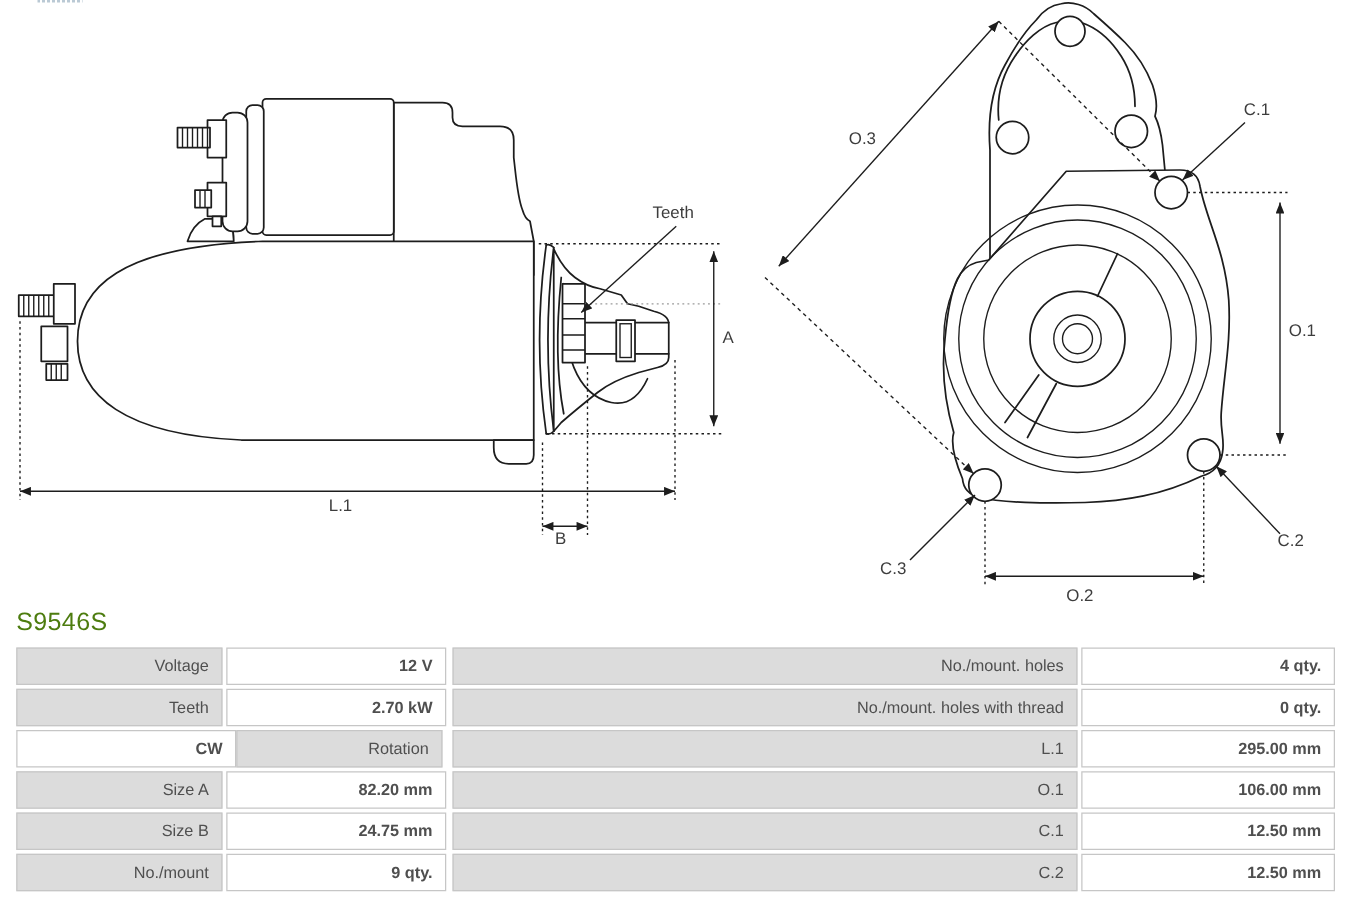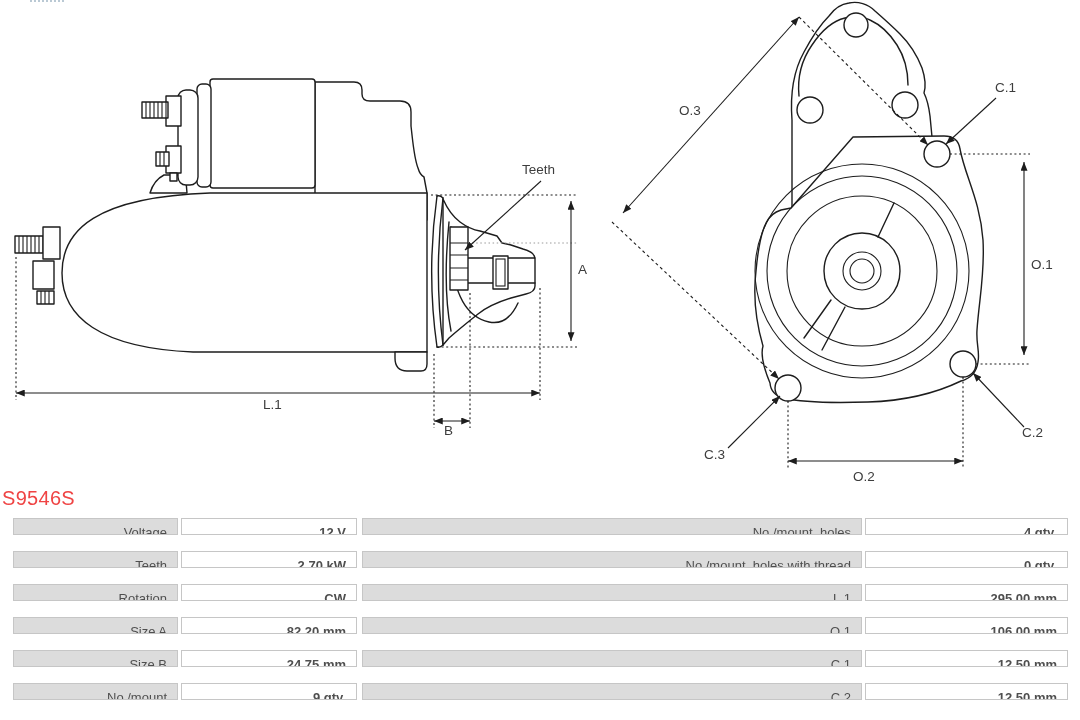--- a/index.html
+++ b/index.html
@@ -5,29 +5,29 @@
   html,body{margin:0;padding:0;background:#ffffff;}
   body{width:1080px;height:720px;position:relative;overflow:hidden;
        font-family:"Liberation Sans",sans-serif;-webkit-font-smoothing:antialiased;}
 
   .top-artifact{position:absolute;left:30px;top:0;width:36px;height:2px;
     background:repeating-linear-gradient(90deg,#a3b7c6 0 2px,rgba(255,255,255,0) 2px 4px);
     opacity:.75;}
 
   .drawing{position:absolute;left:0;top:0;width:1080px;height:492px;}
 
-  .part-number{position:absolute;left:2px;top:487px;font-size:20px;line-height:22px;
-    color:#ef4444;letter-spacing:.3px;}
+  .part-number{position:absolute;left:13px;top:487px;font-size:20px;line-height:22px;
+    color:#4d7c0f;letter-spacing:.3px;}
 
   .spec-tables{position:absolute;left:0;top:518px;width:1080px;}
   .spec-table{position:absolute;top:0;}
   .spec-table.left{left:13px;width:344px;}
   .spec-table.right{left:362px;width:706px;}
   .spec-row{display:flex;margin-bottom:3px;height:30px;}
-  .cell{box-sizing:border-box;border:1px solid #c6c6c6;height:17px;line-height:28px;
+  .cell{box-sizing:border-box;border:1px solid #c6c6c6;height:30px;line-height:28px;
         font-size:13px;color:#4f4f4f;text-align:right;padding-right:10px;overflow:hidden;}
   .cell.label{background:#dcdcdc;}
   .cell.value{background:#ffffff;font-weight:bold;}
   .spec-table.left .cell.label{width:165px;margin-right:3px;}
   .spec-table.left .cell.value{width:176px;}
   .spec-table.right .cell.label{width:500px;margin-right:3px;}
   .spec-table.right .cell.value{width:203px;}
 
   svg .oln{fill:#ffffff;stroke:#1d1d1d;stroke-width:1.4;stroke-linejoin:round;}
   svg .ln{fill:none;stroke:#1d1d1d;stroke-width:1.4;stroke-linejoin:round;stroke-linecap:round;}
@@ -194,22 +194,22 @@
   <div class="spec-table left">
     <div class="spec-row">
       <div class="cell label">Voltage</div>
       <div class="cell value">12 V</div>
     </div>
     <div class="spec-row">
       <div class="cell label">Teeth</div>
       <div class="cell value">2.70 kW</div>
     </div>
     <div class="spec-row">
+      <div class="cell value">CW</div>
       <div class="cell label">Rotation</div>
-      <div class="cell value">CW</div>
     </div>
     <div class="spec-row">
       <div class="cell label">Size A</div>
       <div class="cell value">82.20 mm</div>
     </div>
     <div class="spec-row">
       <div class="cell label">Size B</div>
       <div class="cell value">24.75 mm</div>
     </div>
     <div class="spec-row">

